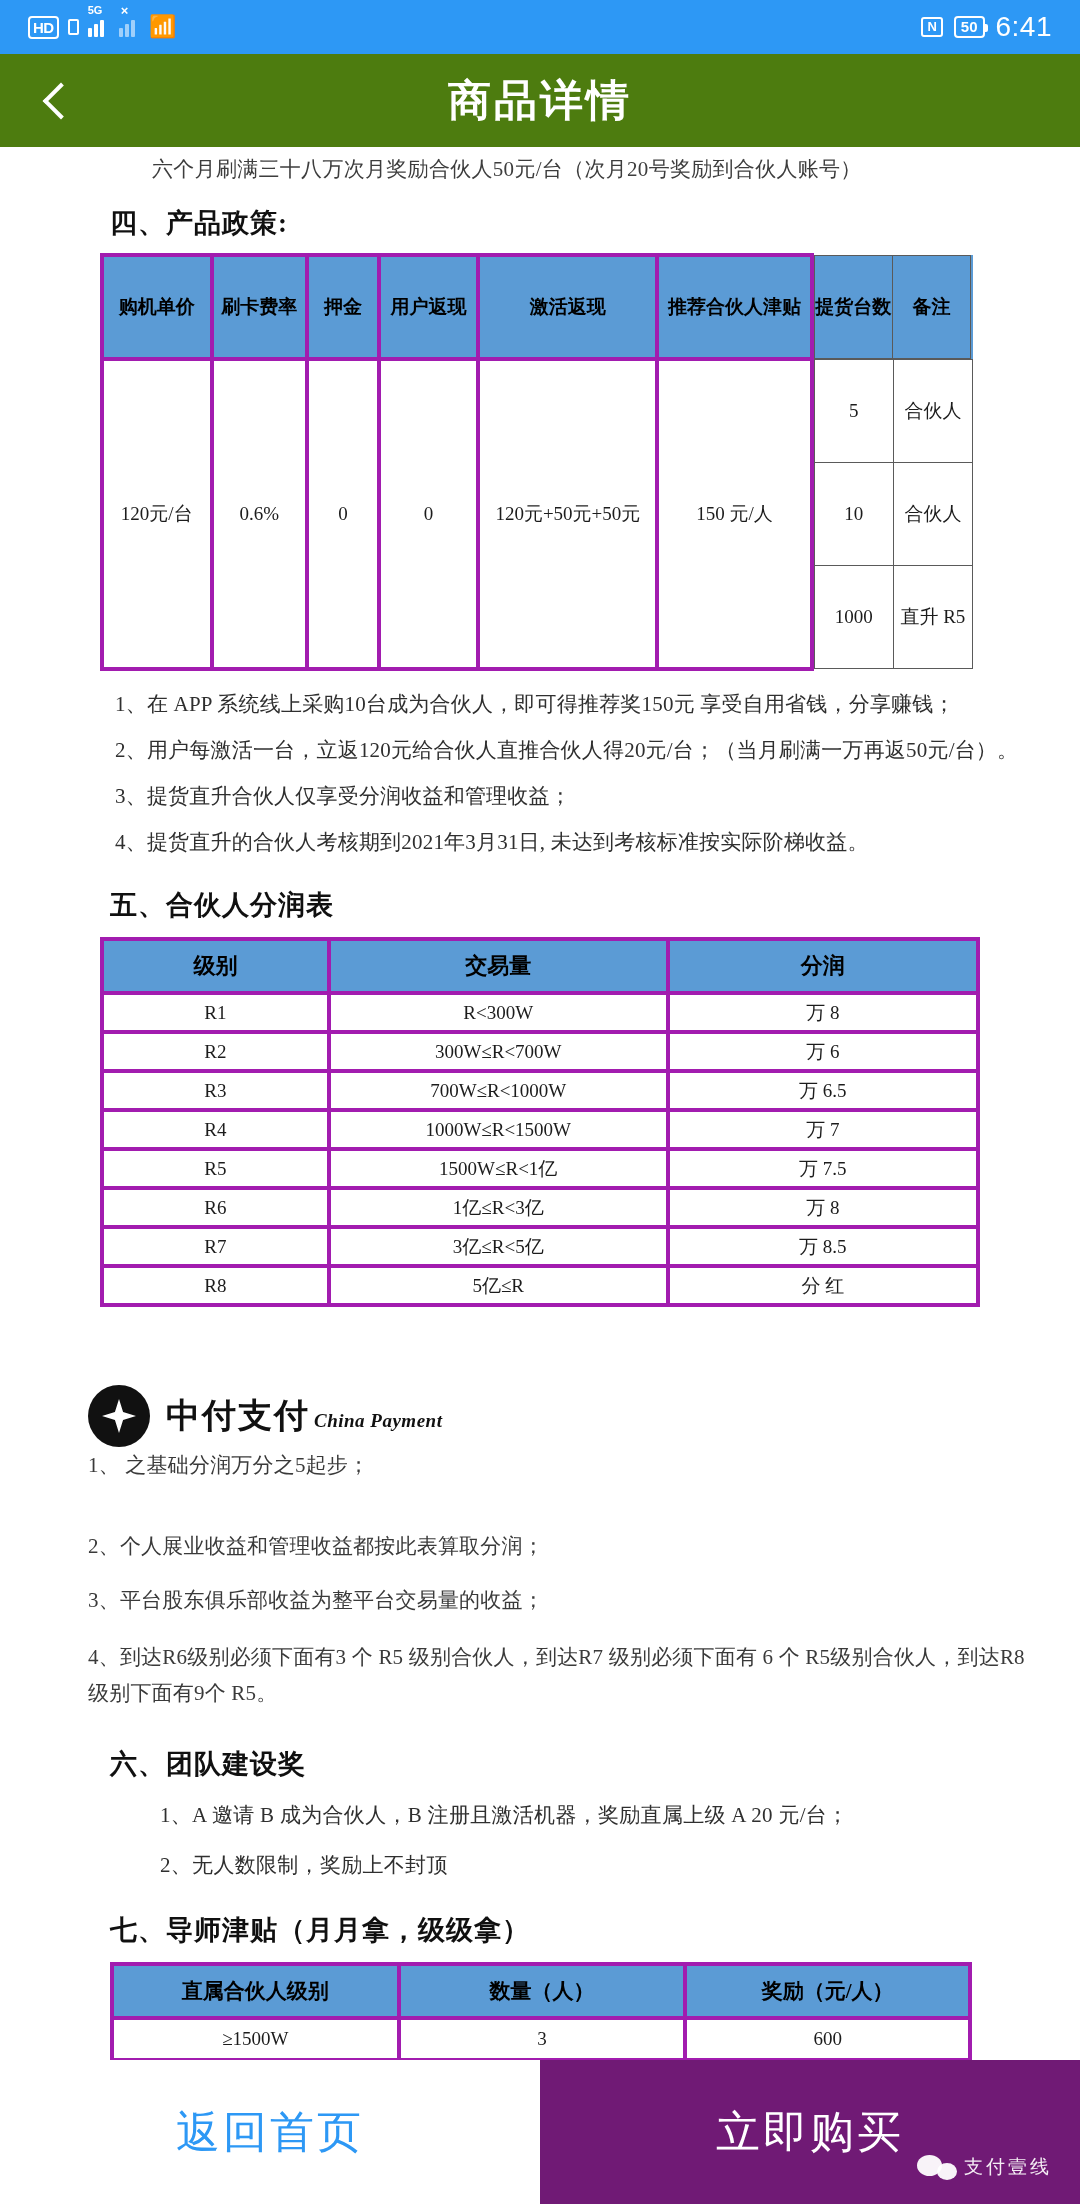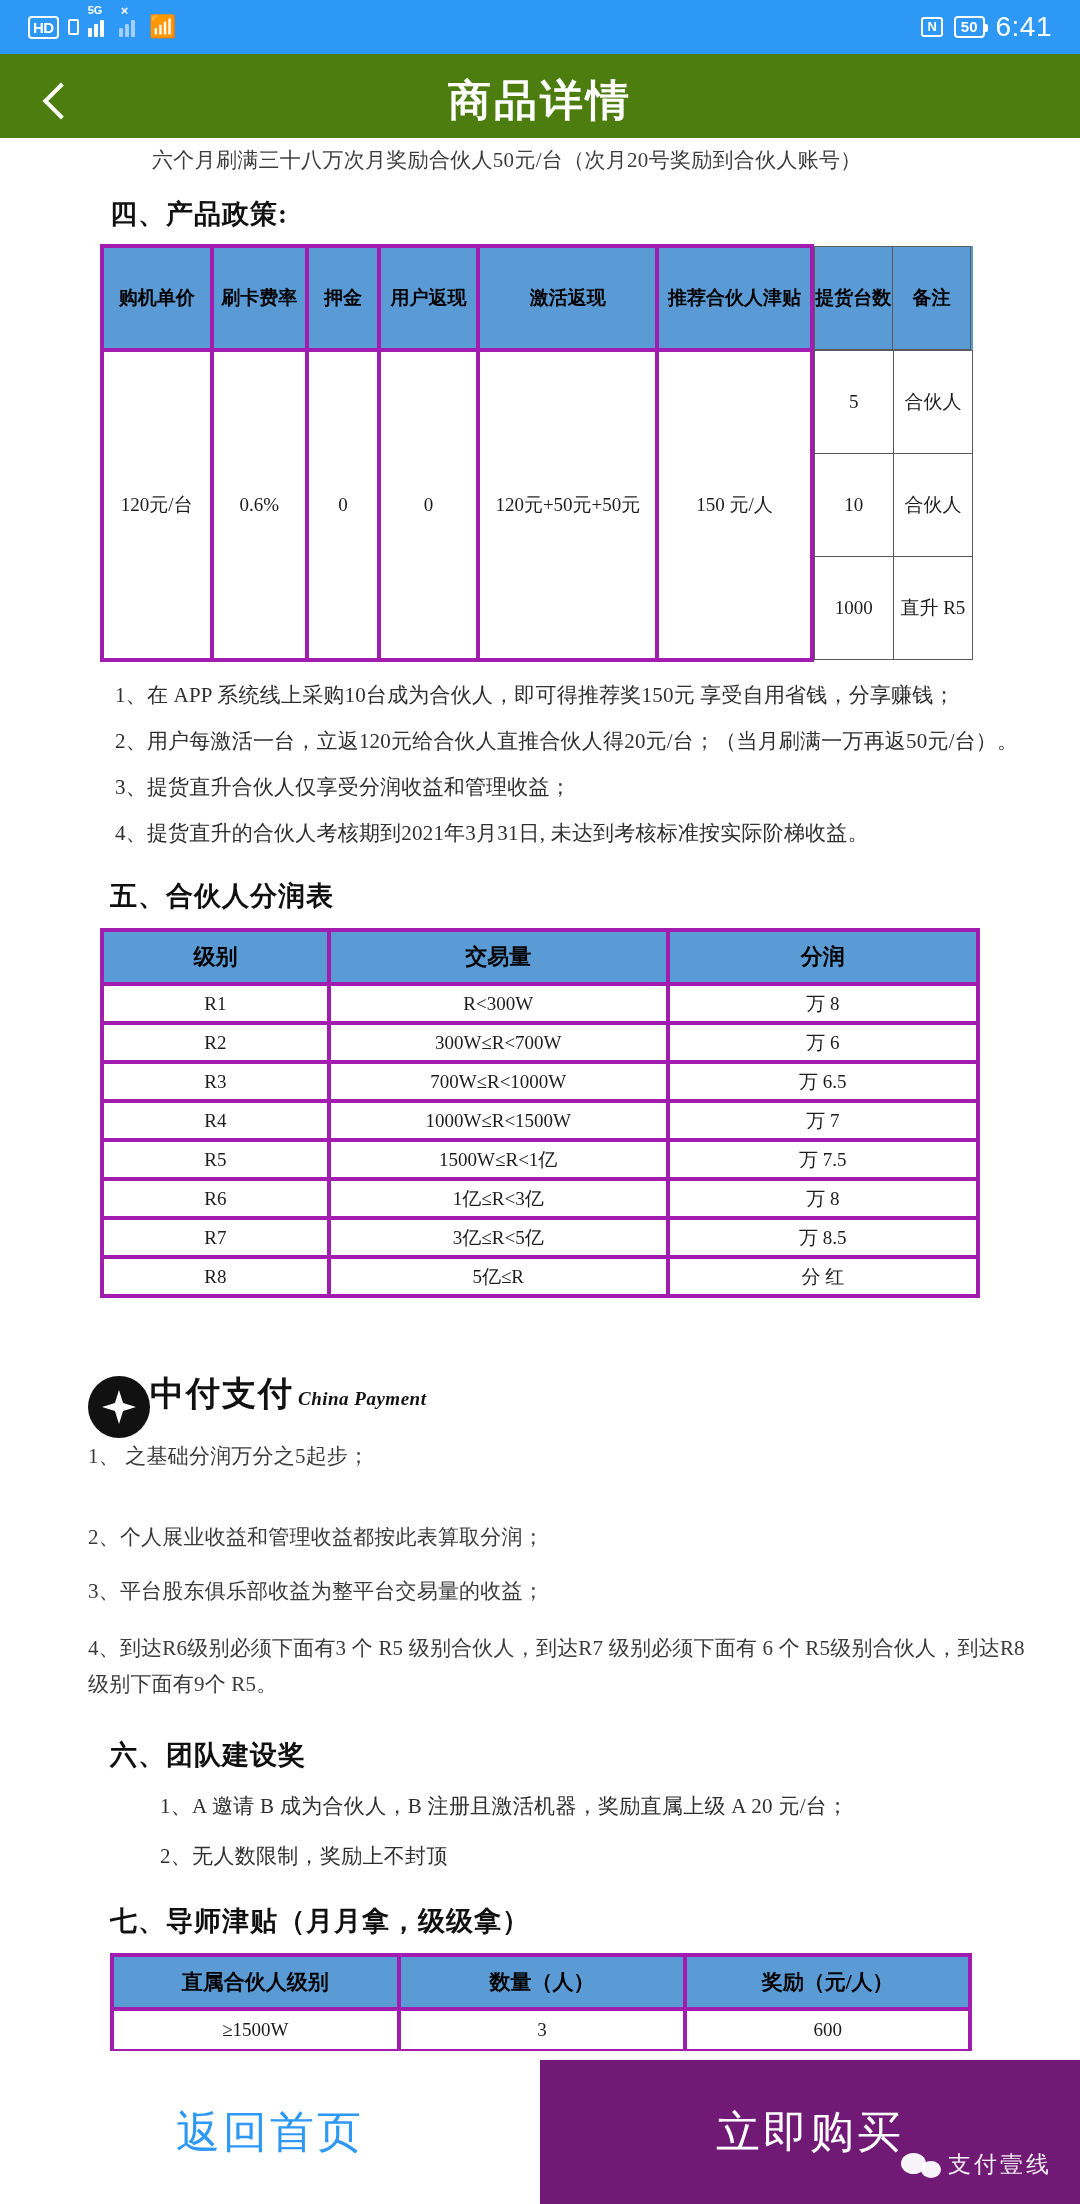--- a/index.html
+++ b/index.html
@@ -59,21 +59,21 @@
     font-family: "Liberation Sans", sans-serif;
   }
   .back-arrow {
     position: absolute; left: 48px; top: 50%; transform: translateY(-50%);
     width: 26px; height: 26px; border-left: 4px solid #fff; border-bottom: 4px solid #fff;
     transform: translateY(-50%) rotate(45deg);
   }
 
   
   .content {
-    position: absolute; top: 138px; left: 0; width: 1080px; height: 1913px;
+    position: absolute; top: 147px; left: 0; width: 1080px; height: 1913px;
     background: #fff; overflow: hidden;
   }
   .doc { padding: 0 0 10px 0; color: #2b2b2b; }
 
   .lead-line {
     font-size: 21px; color: #3d3d3d; padding: 8px 0 0 152px; white-space: nowrap;
     letter-spacing: .3px;
   }
   h2.sec {
     font-size: 27px; font-weight: bold; color: #101010;
@@ -103,21 +103,21 @@
   
   .partner-wrap { margin: 14px 0 0 100px; }
   table.partner { width: 880px; }
   table.partner thead td { height: 54px; font-size: 22px; }
   table.partner tbody td { height: 39px; font-size: 19px; }
   table.partner col.c1 { width: 228px; }
   table.partner col.c2 { width: 340px; }
   table.partner col.c3 { width: 312px; }
 
   
-  .brand { display: flex; align-items: flex-start; margin: 78px 0 0 88px; }
+  .brand { display: flex; align-items: center; margin: 78px 0 0 88px; gap: 16px; }
   .brand-mark {
     width: 62px; height: 62px; border-radius: 50%; background: #111;
     display: flex; align-items: center; justify-content: center;
   }
   .brand-mark .star {
     width: 34px; height: 34px; background: #fff;
     clip-path: polygon(50% 0%, 62% 38%, 100% 50%, 62% 62%, 50% 100%, 38% 62%, 0% 50%, 38% 38%);
   }
   .brand-text .cn { font-size: 34px; font-weight: bold; color: #111; letter-spacing: 2px; line-height: 1.05; }
   .brand-text .en { font-size: 19px; font-style: italic; font-weight: bold; color: #111; letter-spacing: .5px; }
@@ -150,21 +150,21 @@
     color: #2d98f5; font-size: 44px; font-family: "Liberation Sans", sans-serif; letter-spacing: 3px;
   }
   .btn-buy {
     flex: 1; background: #701a75; display: flex; align-items: center; justify-content: center;
     color: #fff; font-size: 44px; font-family: "Liberation Sans", sans-serif; letter-spacing: 3px;
     position: relative;
   }
   .watermark {
     position: absolute; right: 28px; bottom: 24px;
     display: flex; align-items: center; gap: 7px;
-    color: rgba(255,255,255,.92); font-size: 23px;
+    color: rgba(255,255,255,.92); font-size: 19px;
     font-family: "Liberation Sans", sans-serif;
   }
   .wx-icon { position: relative; width: 40px; height: 26px; }
   .wx-icon .b1, .wx-icon .b2 {
     position: absolute; border-radius: 50%; background: rgba(255,255,255,.95);
   }
   .wx-icon .b1 { width: 25px; height: 21px; left: 0; top: 1px; }
   .wx-icon .b2 { width: 20px; height: 17px; right: 0; bottom: 0; }
   .divider-line { position:absolute; left:540px; top:0; width:1px; height:144px; background:#e4e4e4; }
 </style>

